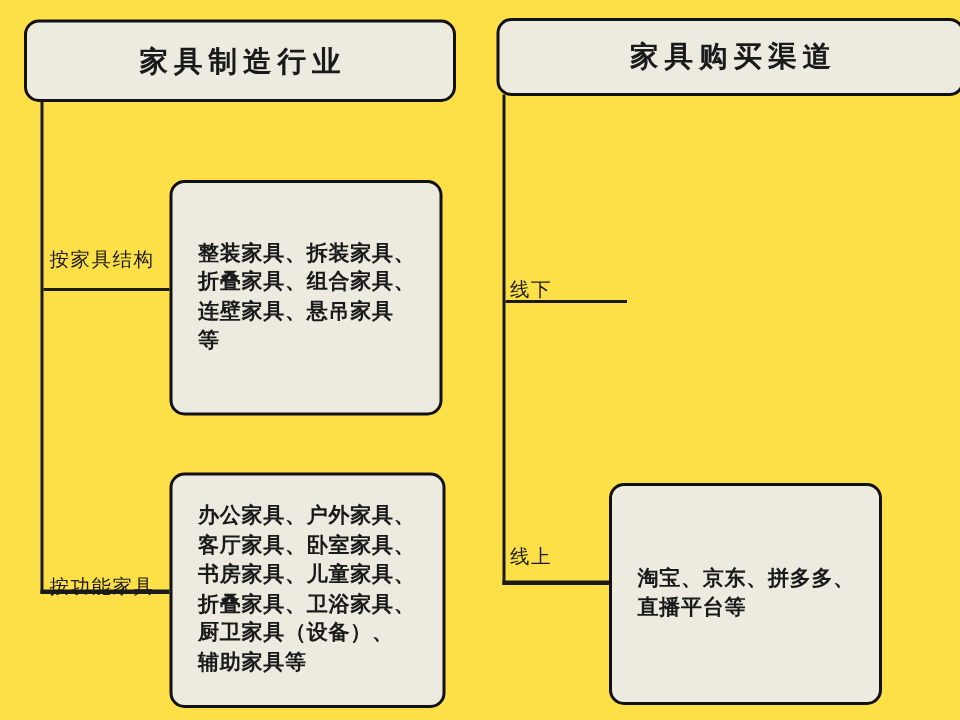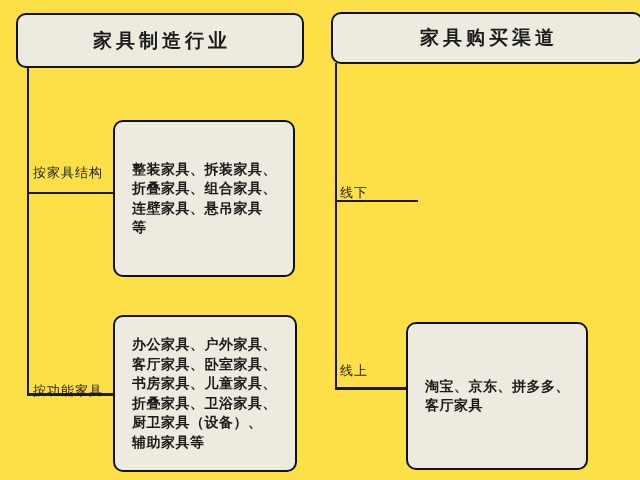--- a/index.html
+++ b/index.html
@@ -101,16 +101,16 @@
 
   <div class="line" style="left:335px; top:63px; width:2px; height:327px;"></div>
 
   <div class="line" style="left:337px; top:200px; width:81px; height:2px;"></div>
   <div class="branch-label" style="left:340px; top:184px;">线下</div>
 
   <div class="line" style="left:335px; top:387px; width:71px; height:3px;"></div>
   <div class="branch-label" style="left:340px; top:362px;">线上</div>
   <div class="content-box" style="left:406px; top:322px; width:182px; height:148px;">
     <div class="box-text">淘宝、京东、拼多多、
-客厅家具</div>
+直播平台等</div>
   </div>
 
 </div>
 
 </body></html>

